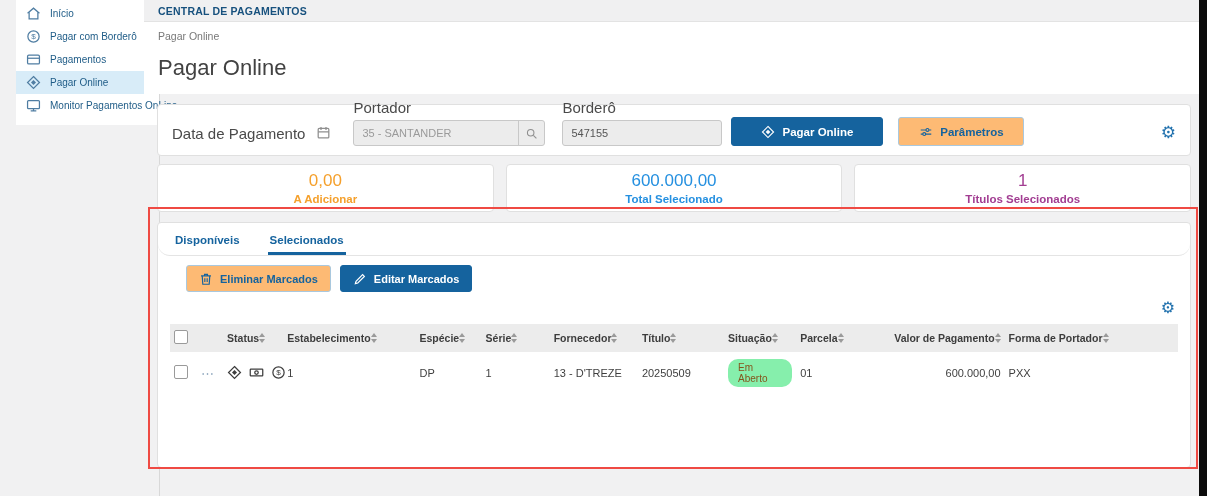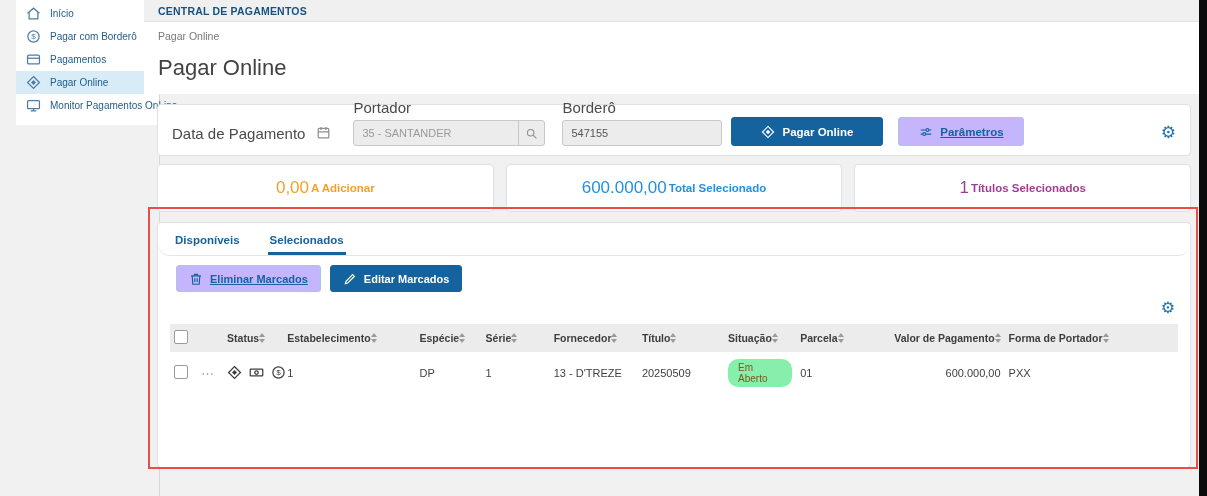--- a/index.html
+++ b/index.html
@@ -48,44 +48,44 @@
   .f-bordero .input { width:160px; }
   .calendar-btn { color:#8f8f8f; margin:0 0 6px 11px; cursor:pointer; }
   .calendar-btn svg { width:15px; height:15px; }
   .gap22 { width:22px; } .gap17 { width:17px; } .gap9 { width:9px; } .gap15 { width:15px; }
 
   .btn { border-radius:3px; height:29px; font-size:11.5px; font-weight:bold;
          display:flex; align-items:center; justify-content:center; gap:7px; cursor:pointer;
          font-family:"Liberation Sans",sans-serif; }
   .btn svg { width:14px; height:14px; }
   .btn-primary { background:#15639e; color:#fff; border:1px solid #15639e; width:152px; }
-  .btn-outline { background:#c4b5fd; color:#15639e; border:1px solid #a9c8de; width:126px;text-decoration:underline; }
+  .btn-outline { background:#fdba74; color:#15639e; border:1px solid #a9c8de; width:126px; }
   .gear-btn { margin-left:auto; margin-bottom:5px; color:#2272ae; font-size:17px;
               line-height:1; cursor:pointer; }
 
   
   .summary-row { margin-top:8px; display:flex; gap:12px; }
   .sum-card { flex:1; background:#fff; border:1px solid #e0e0e0; border-radius:4px;
-              height:48px; display:flex; flex-direction:row; align-items:center;
+              height:48px; display:flex; flex-direction:column; align-items:center;
               justify-content:center; gap:2px; }
   .sum-value { font-size:17px; }
   .sum-label { font-size:11.5px; font-weight:bold; }
   .sum-orange .sum-value, .sum-orange .sum-label { color:#f5a02c; }
   .sum-blue   .sum-value, .sum-blue   .sum-label { color:#2590e0; }
   .sum-purple .sum-value, .sum-purple .sum-label { color:#a23d92; }
 
   
   .table-card { margin-top:10px; background:#fff; border:1px solid #e0e0e0;
                 border-radius:4px; height:246px; overflow:hidden; }
   .tabs-row { padding:0 15px; border-bottom:1px solid #e4e4e4; display:flex; gap:26px;border-radius:12px; }
   .tab { padding:11px 2px 9px; font-size:11.5px; font-weight:bold; color:#15639e;
          position:relative; cursor:pointer; }
   .tab.active::after { content:""; position:absolute; left:0; right:0; bottom:0;
                        height:3px; background:#15639e; }
-  .actions-row { padding:9px 18px 4px; display:flex; gap:9px; }
+  .actions-row { padding:9px 28px 4px; display:flex; gap:9px; }
   .btn-sm { height:27px; padding:0 12px; width:auto; font-size:11px; }
   .grid-gear-row { display:flex; justify-content:flex-end; padding:2px 15px 0;
                    color:#2272ae; font-size:16px; }
   .grid-gear-row .gear { cursor:pointer; }
 
   table { border-collapse:collapse; table-layout:fixed; width:calc(100% - 24px);
           margin:7px 12px 0; font-size:11px; }
   thead tr { background:#ececec; }
   th { text-align:left; font-size:10.5px; font-weight:bold; color:#3d3d3d; padding:6px 4px; }
   .th-inner { display:inline-flex; align-items:center; }

